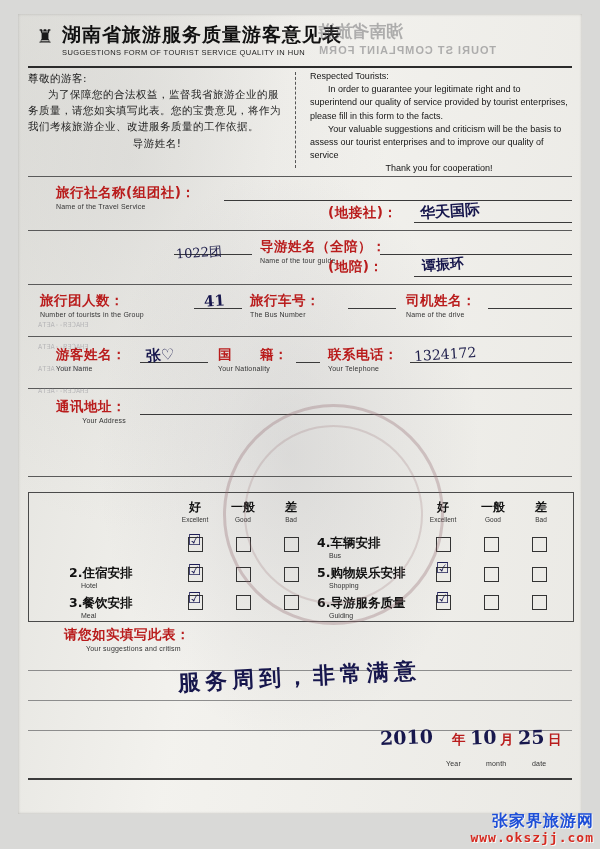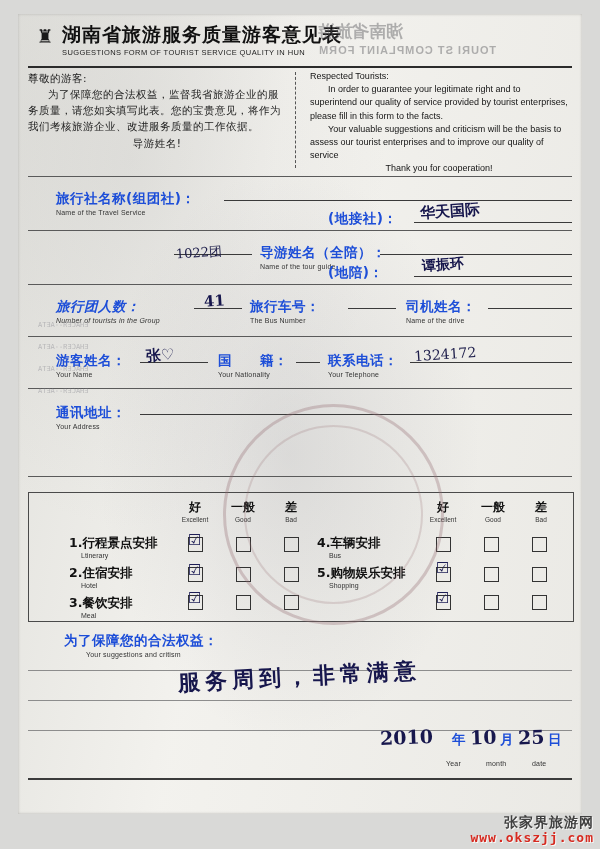--- a/index.html
+++ b/index.html
@@ -71,23 +71,22 @@
   .dash{
     position:absolute;left:277px;top:58px;height:96px;
     border-left:1px dashed #555;
   }
 
   
   .row{position:absolute;left:10px;width:544px;}
   .lab{position:absolute;}
   .lab .cn{
     font-family:"DejaVu Sans", sans-serif;
-    font-size:13.5px;font-weight:bold;color:#1d4ed8;letter-spacing:.5px;
+    font-size:13.5px;font-weight:bold;color:#b91c1c;letter-spacing:.5px;
     white-space:nowrap;
-    margin-top:6px;
   }
   .lab .en{
     font-size:7px;color:#333;letter-spacing:.2px;white-space:nowrap;
     margin-top:1px;
   }
   .uline{position:absolute;border-bottom:1px solid #3a3a3a;}
   .hr{position:absolute;left:10px;width:544px;border-top:1px solid #5a5a5a;}
 
   
   .hw{
@@ -127,22 +126,22 @@
   
   .sugg{position:absolute;left:10px;top:612px;width:544px;height:110px;}
   .sline{position:absolute;left:0;width:544px;border-bottom:1px solid #8d8d8d;}
   .footrule{position:absolute;left:10px;width:544px;border-top:2px solid #3b3b3b;}
 
   
   .wm{
     position:absolute;right:6px;bottom:4px;text-align:right;z-index:6;
   }
   .wm .l1{
-    font-family:"DejaVu Sans",sans-serif;font-size:14px;font-weight:bold;
-    color:#404040;letter-spacing:1px;
+    font-family:"DejaVu Sans",sans-serif;font-size:16px;font-weight:bold;
+    color:#1d4ed8;letter-spacing:1px;
     text-shadow:1px 1px 0 rgba(255,255,255,.8);
   }
   .wm .l2{
     font-family:"DejaVu Sans Mono", monospace;font-size:13px;font-weight:bold;
     color:#d62a20;letter-spacing:1px;margin-top:-2px;
     text-shadow:1px 1px 0 rgba(255,255,255,.8);
   }
   
   .seal{
     position:absolute;left:205px;top:390px;width:215px;height:215px;
@@ -223,21 +222,21 @@
       <div class="lab" style="left:300px;top:22px;">
         <div class="cn">(地陪)：</div>
       </div>
       <div class="uline" style="left:386px;top:40px;width:158px;"></div>
       <span class="hw b" style="left:394px;top:20px;font-size:14px;">谭振环</span>
     </div>
 
     <div class="hr" style="top:270px;"></div>
 
     <div class="row" style="top:276px;height:40px;">
-      <div class="lab" style="left:28px;top:2px;font-style:italic;">
+      <div class="lab" style="left:12px;top:2px;">
         <div class="cn">旅行团人数：</div>
         <div class="en">Number  of  tourists  in  the  Group</div>
       </div>
       <div class="uline" style="left:166px;top:18px;width:48px;"></div>
       <span class="hw b" style="left:176px;top:2px;font-size:15px;">41</span>
 
       <div class="lab" style="left:222px;top:2px;">
         <div class="cn">旅行车号：</div>
         <div class="en">The  Bus  Number</div>
       </div>
@@ -269,21 +268,21 @@
       <div class="lab" style="left:300px;top:2px;">
         <div class="cn">联系电话：</div>
         <div class="en">Your    Telephone</div>
       </div>
       <div class="uline" style="left:382px;top:18px;width:162px;"></div>
       <span class="hw" style="left:386px;top:2px;font-size:14px;">1324172</span>
     </div>
 
     <div class="hr" style="top:374px;"></div>
 
-    <div class="row" style="top:382px;height:60px;">
+    <div class="row" style="top:382px;height:60px;text-align:right;">
       <div class="lab" style="left:28px;top:2px;">
         <div class="cn">通讯地址：</div>
         <div class="en">Your        Address</div>
       </div>
       <div class="uline" style="left:112px;top:18px;width:432px;"></div>
     </div>
 
     <div class="hr" style="top:462px;"></div>
 
     <div class="seal"></div>
@@ -309,24 +308,20 @@
       </div>
       <div class="colhead" style="left:438px;top:6px;">
         <div class="cn">一般</div>
         <div class="en">Good</div>
       </div>
       <div class="colhead" style="left:486px;top:6px;">
         <div class="cn">差</div>
         <div class="en">Bad</div>
       </div>
 
-      <div class="item" style="left:40px;top:42px;">
-        <div class="cn"><span>1.</span><span>行程景点安排</span></div>
-        <div class="en">Ltinerary</div>
-      </div>
       <div class="box" style="left:159px;top:44px;"></div>
       <span class="tick" style="left:159px;top:41px;">☑</span>
       <div class="box" style="left:207px;top:44px;"></div>
       <div class="box" style="left:255px;top:44px;"></div>
 
       <div class="item" style="left:40px;top:72px;">
         <div class="cn"><span>2.</span><span>住宿安排</span></div>
         <div class="en">Hotel</div>
       </div>
       <div class="box" style="left:159px;top:74px;"></div>
@@ -353,29 +348,33 @@
 
       <div class="item" style="left:288px;top:72px;">
         <div class="cn"><span>5.</span><span>购物娱乐安排</span></div>
         <div class="en">Shopping</div>
       </div>
       <div class="box" style="left:407px;top:74px;"></div>
       <span class="tick" style="left:407px;top:69px;">☑</span>
       <div class="box" style="left:455px;top:74px;"></div>
       <div class="box" style="left:503px;top:74px;"></div>
 
+      <div class="item" style="left:288px;top:102px;">
+        <div class="cn"><span>6.</span><span>导游服务质量</span></div>
+        <div class="en">Guiding</div>
+      </div>
       <div class="box" style="left:407px;top:102px;"></div>
       <span class="tick" style="left:407px;top:99px;">☑</span>
       <div class="box" style="left:455px;top:102px;"></div>
       <div class="box" style="left:503px;top:102px;"></div>
     </div>
 
     <div class="sugg">
       <div class="lab" style="left:36px;top:0;">
-        <div class="cn">为了保障您的合法权益：</div>
+        <div class="cn">请您如实填写此表：</div>
         <div class="en" style="margin-left:22px;">Your suggestions and critism</div>
       </div>
       <div class="sline" style="top:44px;"></div>
       <div class="sline" style="top:74px;"></div>
       <div class="sline" style="top:104px;"></div>
       <span class="hw b" style="left:150px;top:36px;font-size:22px;letter-spacing:5px;transform:rotate(-3deg);">服务周到，非常满意</span>
     </div>
 
     <div class="row" style="top:716px;height:34px;">
       <span class="hw b" style="left:352px;top:-4px;font-size:19px;transform:rotate(-2deg);">2010</span>

